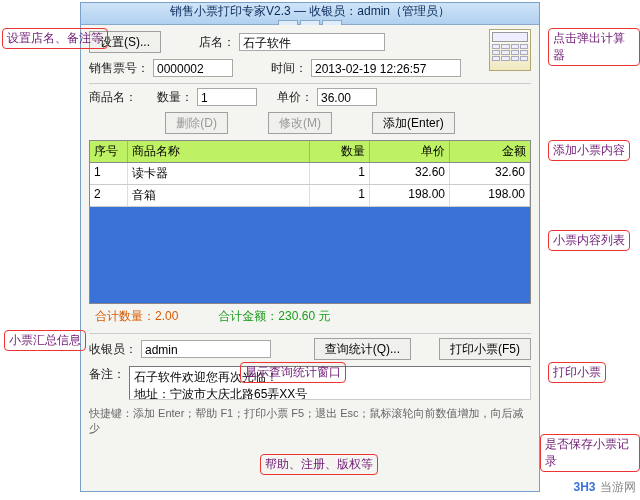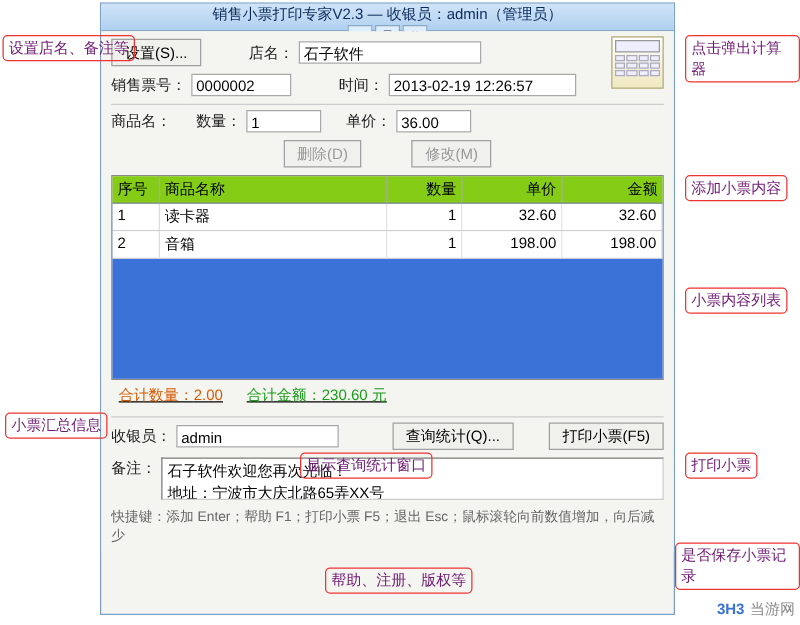--- a/index.html
+++ b/index.html
@@ -14,29 +14,29 @@
 .row { display: flex; align-items: center; margin-bottom: 6px; gap: 4px; }
 .lbl { color: #222; }
 .input { border: 1px solid #a8a8a8; background: #fff; height: 18px; padding: 0 3px; line-height: 18px; overflow: hidden; }
 .btn { border: 1px solid #a0a0a0; background: #f0f0ec; height: 22px; padding: 0 10px; line-height: 20px; display: inline-block; }
 .btn.dis { color: #999; }
 .calc { position: absolute; right: 8px; top: 4px; width: 42px; height: 42px; background: linear-gradient(#fff,#f0e8c0); border: 1px solid #b0a870; }
 .calc .scr { height: 10px; margin: 2px; background: #eef; border: 1px solid #999; }
 .calc .keys { display: grid; grid-template-columns: repeat(4,1fr); gap: 1px; margin: 0 2px; }
 .calc .k { height: 5px; background: #eef; border: 1px solid #aab; }
 .table { border: 1px solid #888; margin-top: 4px; }
-.thead { display: flex; background: #84cc16; border-bottom: 1px solid #888; }
+.thead { display: flex; background: #bef264; border-bottom: 1px solid #888; }
 .th { border-right: 1px solid #aaa; padding: 2px 4px; }
 .th:last-child { border-right: none; }
 .tbody { height: 140px; background: #3a72d8; overflow: hidden; }
 .tr { display: flex; background: #fff; border-bottom: 1px solid #ccc; }
 .td { border-right: 1px solid #ddd; padding: 2px 4px; overflow: hidden; }
 .tr.sel .td { background: #fff; }
 .tbody .fill { height: 100%; }
-.sum { display: flex; gap: 19px; padding: 4px 6px; text-decoration: underline; }
+.sum { display: flex; gap: 40px; padding: 4px 6px; }
 .sum .a { color: #d85a00; }
 .sum .b { color: #1a9c1a; }
 .remarks { border: 1px inset #ccc; background: #fff; height: 34px; padding: 2px 4px; overflow: hidden; }
 .hint { color: #666; margin-top: 6px; font-size: 11px; }
 .anno { position: absolute; color: #701a75; font-size: 13px; pointer-events: none; }
 .anno .box { border: 1px solid #e33; border-radius: 4px; background: rgba(255,255,255,0.0); padding: 1px 4px; display: inline-block; }
 .watermark { position: absolute; right: 4px; bottom: 4px; font-size: 16px; color: #888; }
 .watermark b { color: #3a72d8; }
 .col1{width:38px}.col2{flex:1}.col3{width:60px;text-align:right}.col4{width:80px;text-align:right}.col5{width:80px;text-align:right}
 </style>
@@ -95,20 +95,21 @@
       <span class="lbl">数量：</span>
       <span class="input" style="width:60px">1</span>
       <span style="width:12px"></span>
       <span class="lbl">单价：</span>
       <span class="input" style="width:60px">36.00</span>
     </div>
 
     <div class="row" style="justify-content:center; gap:40px; margin-top:6px">
       <span class="btn dis">删除(D)</span>
       <span class="btn dis">修改(M)</span>
+      <span class="btn">添加(Enter)</span>
     </div>
 
     <div class="table">
       <div class="thead">
         <div class="th col1">序号</div>
         <div class="th col2">商品名称</div>
         <div class="th col3">数量</div>
         <div class="th col4">单价</div>
         <div class="th col5">金额</div>
       </div>

